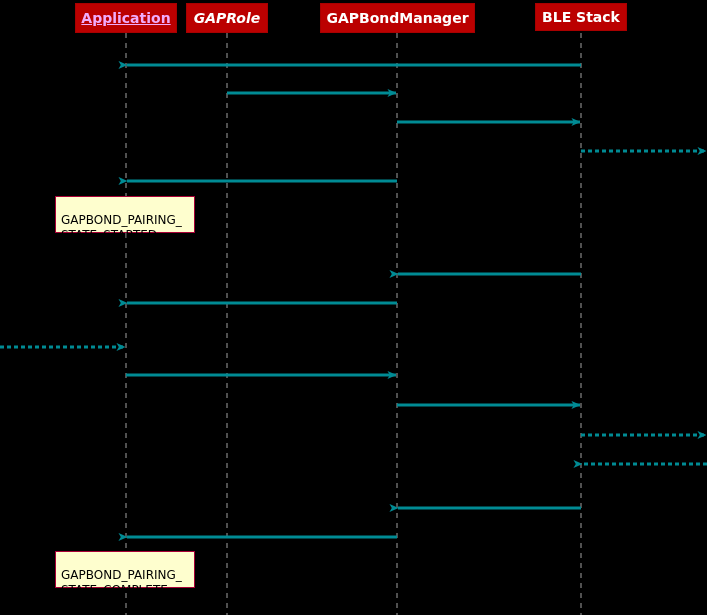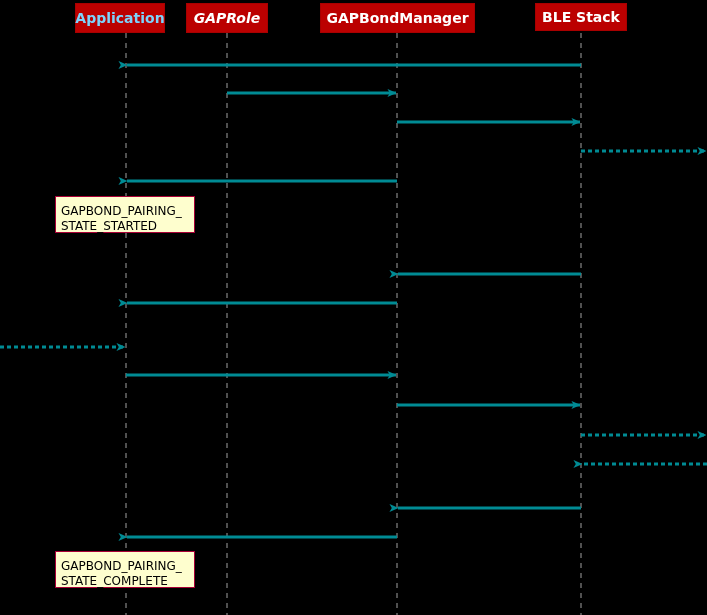--- a/index.html
+++ b/index.html
@@ -41,21 +41,21 @@
     white-space: nowrap;
   }
   .note-box {
     position: absolute;
     background: #FEFECE;
     border: 1px solid #A80036;
     box-sizing: border-box;
     color: #000000;
     font-size: 12px;
     font-family: "DejaVu Sans", sans-serif;
-    padding: 7px 4px 2px 5px;
+    padding: 16px 4px 2px 5px;
     line-height: 15px;
     white-space: pre;
   }
 </style>
 </head>
 <body>
 
 <div id="diagram">
 
   <svg class="layer" viewBox="0 0 707 615" xmlns="http://www.w3.org/2000/svg">
@@ -85,21 +85,21 @@
         <line x1="126" x2="396" marker-end="url(#arrow-right)" y1="375" y2="375" stroke="#008B94" stroke-width="3"></line>
         <line x1="397" x2="580" marker-end="url(#arrow-right)" y1="405" y2="405" stroke="#008B94" stroke-width="3"></line>
         <line x1="581" x2="706" marker-end="url(#arrow-right)" y1="435" y2="435" stroke="#008B94" stroke-width="3" stroke-dasharray="4,3"></line>
         <line x1="707" x2="582" marker-end="url(#arrow-left)" y1="464" y2="464" stroke="#008B94" stroke-width="3" stroke-dasharray="4,3"></line>
         <line x1="581" x2="398" marker-end="url(#arrow-left)" y1="508" y2="508" stroke="#008B94" stroke-width="3"></line>
         <line x1="397" x2="127" marker-end="url(#arrow-left)" y1="537" y2="537" stroke="#008B94" stroke-width="3"></line>
       </g>
   </svg>
 
   <div id="participants-group">
-      <div class="participant-box" style="left: 75px; top: 3px; width: 90px; height: 30px; background: rgb(187, 0, 0); color: #7dd3fc;">Application</div>
+      <div class="participant-box" style="left: 75px; top: 3px; width: 102px; height: 30px; background: rgb(187, 0, 0); color: #f0abfc; text-decoration: underline;">Application</div>
       <div class="participant-box" style="left: 186px; top: 3px; width: 82px; height: 30px; background: rgb(187, 0, 0); color: rgb(255, 255, 255); font-style: italic;">GAPRole</div>
       <div class="participant-box" style="left: 320px; top: 3px; width: 155px; height: 30px; background: rgb(187, 0, 0); color: rgb(255, 255, 255);">GAPBondManager</div>
       <div class="participant-box" style="left: 535px; top: 3px; width: 92px; height: 28px; background: rgb(187, 0, 0); color: rgb(255, 255, 255);">BLE Stack</div>
     </div>
   <div id="notes-group">
       <div class="note-box" style="left: 55px; top: 196px; width: 140px; height: 37px; background: rgb(254, 254, 206); border-color: rgb(168, 0, 54); color: rgb(0, 0, 0);">GAPBOND_PAIRING_
 STATE_STARTED</div>
       <div class="note-box" style="left: 55px; top: 551px; width: 140px; height: 37px; background: rgb(254, 254, 206); border-color: rgb(168, 0, 54); color: rgb(0, 0, 0);">GAPBOND_PAIRING_
 STATE_COMPLETE</div>
     </div>

